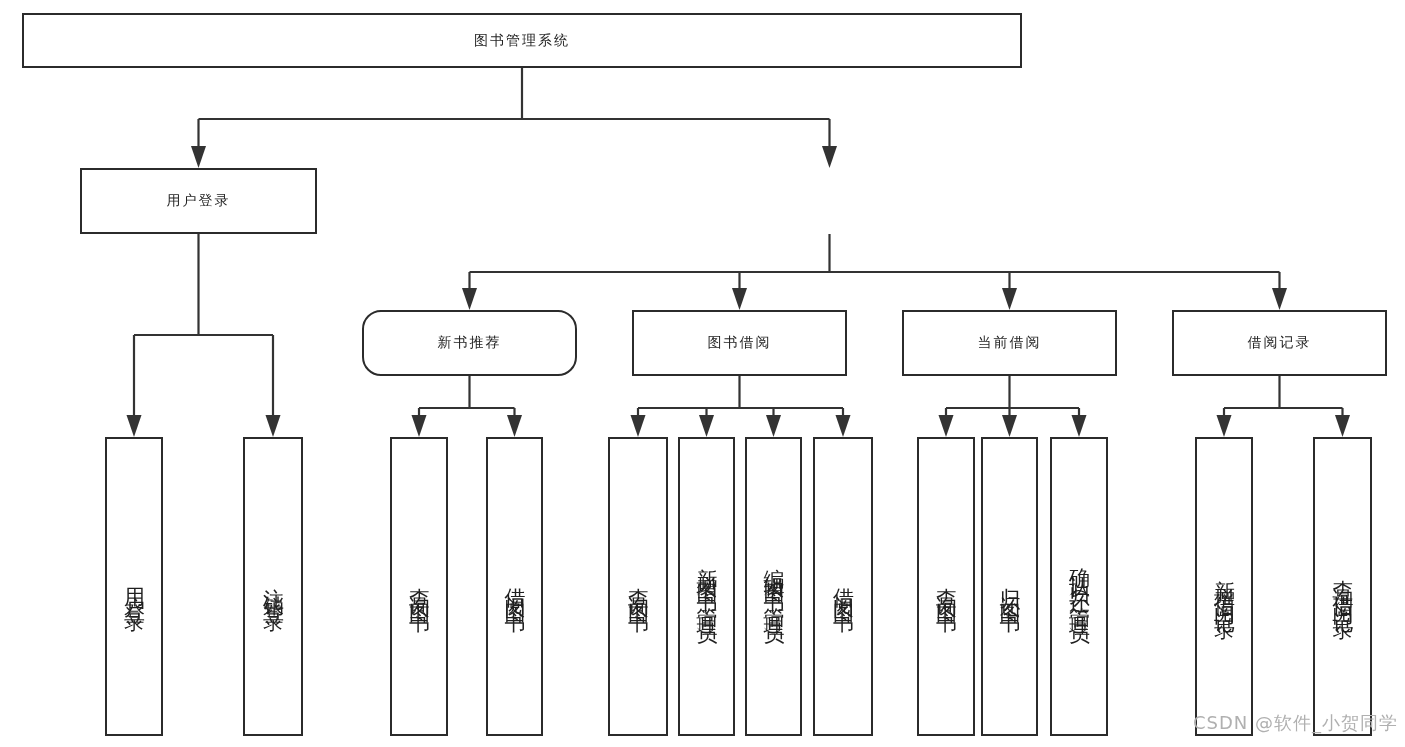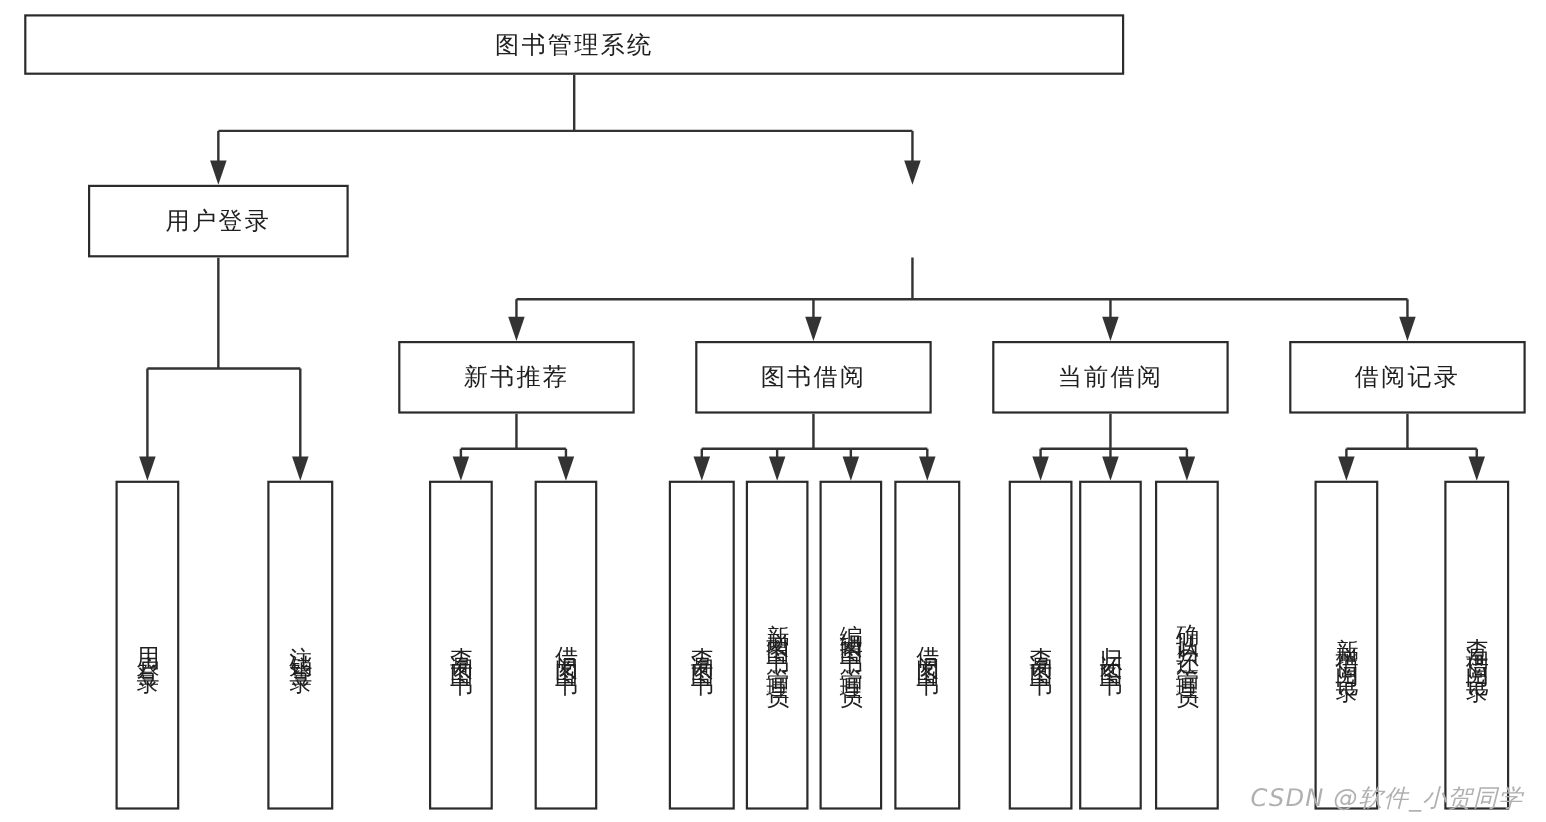--- a/index.html
+++ b/index.html
@@ -22,47 +22,46 @@
     box-sizing: border-box;
     border: 2px solid #2b2b2b;
     background: #ffffff;
     color: #1f1f1f;
     display: flex;
     align-items: center;
     justify-content: center;
     z-index: 2;
   }
   .hbox {
-    font-size: 22px;
+    font-size: 14px;
     letter-spacing: 2px;
     white-space: nowrap;
     font-family: Liberation Serif, serif;
   }
   .vbox {
     top: 437px;
     height: 299px;
     writing-mode: vertical-rl;
     text-orientation: mixed;
     font-size: 21px;
     letter-spacing: 8px;
     line-height: 1;
   }
   .root-box  { left: 22px;  top: 13px;  width: 1000px; height: 55px; }
   .l1-box    { top: 168px; height: 66px; }
   .l2-box    { top: 310px; height: 66px; width: 215px; }
   .watermark {
     position: absolute;
-    right: 20px;
+    right: 7px;
     top: 711px;
-    font-size: 22px;
+    font-size: 18px;
     letter-spacing: 1px;
     color: #b0b0b0;
     z-index: 5;
     white-space: nowrap;
-    font-style: italic;
   }
 </style>
 </head>
 <body>
 
 <div class="canvas">
 
   <svg class="connectors" viewBox="0 0 1405 747" xmlns="http://www.w3.org/2000/svg">
 
     <path d="M522 68 V119 M198.5 119 H829.5 M198.5 119 V148 M829.5 119 V148" stroke="#333333" stroke-width="2.2" fill="none"></path>
@@ -96,21 +95,21 @@
 
     <path d="M1279.5 376 V408 M1224 408 H1342.5 M1224 408 V417 M1342.5 408 V417" stroke="#333333" stroke-width="2.2" fill="none"></path>
     <polygon points="1216.5,415 1231.5,415 1224,437" fill="#333333"></polygon>
     <polygon points="1335,415 1350,415 1342.5,437" fill="#333333"></polygon>
   </svg>
 
   <div class="hbox root-box">图书管理系统</div>
 
   <div class="hbox l1-box" style="left:80px;width:237px;">用户登录</div>
 
-  <div class="hbox l2-box" style="left:362px;">新书推荐</div>
+  <div class="hbox l2-box" style="left:362px;border-radius:19px;">新书推荐</div>
   <div class="hbox l2-box" style="left:902px;">当前借阅</div>
   <div class="hbox l2-box" style="left:632px;">图书借阅</div>
   <div class="hbox l2-box" style="left:1172px;">借阅记录</div>
 
   <div class="vbox" style="left:105px;width:58px;">用户登录</div>
   <div class="vbox" style="left:243px;width:60px;">注销登录</div>
 
   <div class="vbox" style="left:390px;width:58px;">查询图书</div>
   <div class="vbox" style="left:486px;width:57px;">借阅图书</div>
 

